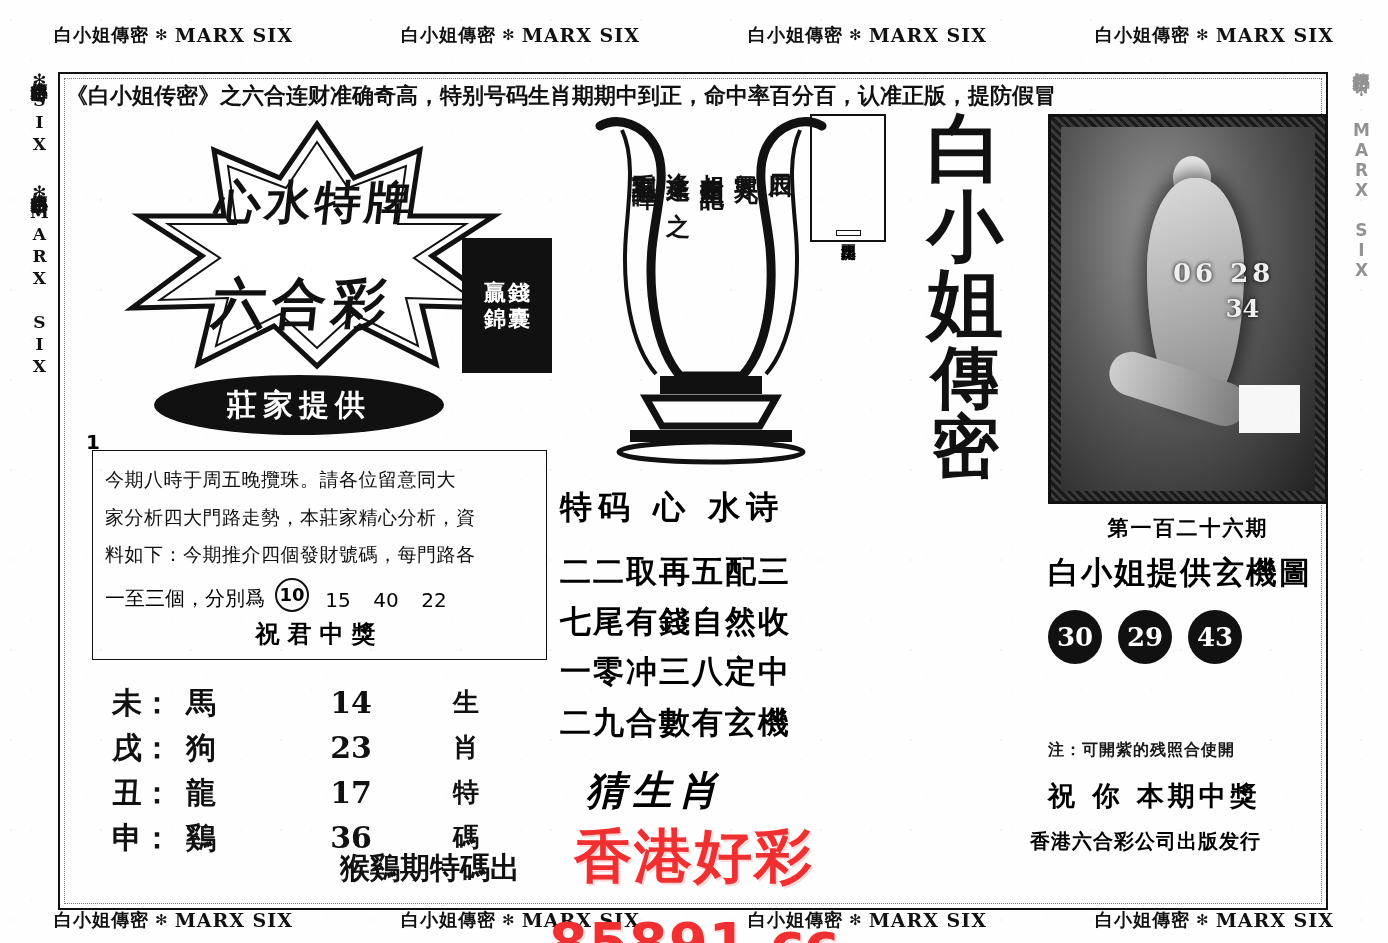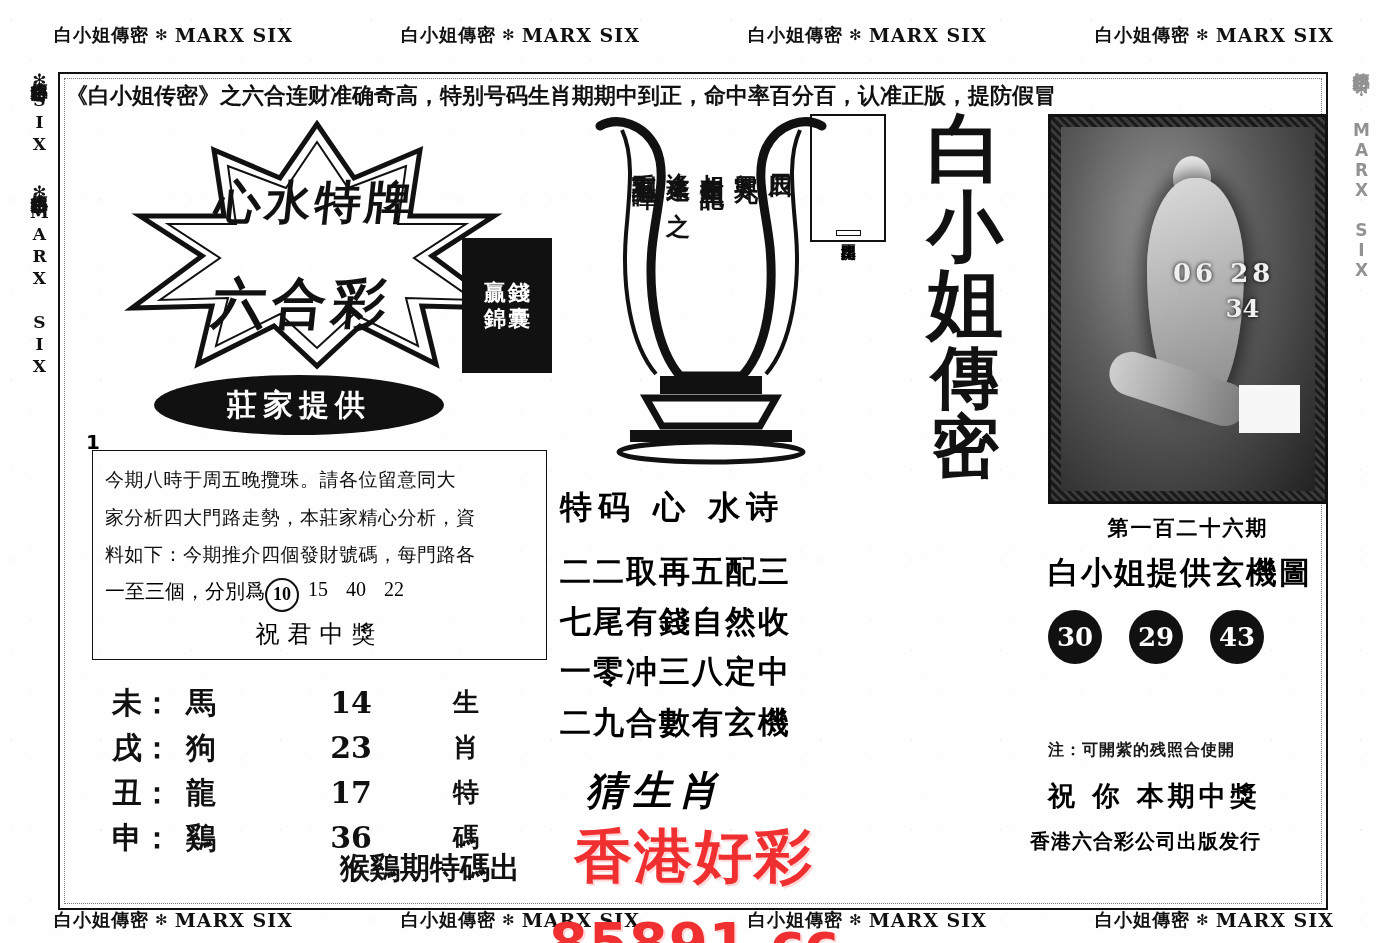--- a/index.html
+++ b/index.html
@@ -100,30 +100,30 @@
   .para-box{
     position:absolute;left:0;top:330px;width:455px;height:210px;
     border:1px solid #111;
     box-sizing:border-box;padding:14px 12px 8px 12px;
   }
   .para-box p{
     margin:0 0 9px 0;font-size:19px;line-height:1.5;color:#111;
     font-family:"DejaVu Sans",sans-serif;letter-spacing:.5px;
   }
   .nums-line{
-    display:flex;align-items:flex-start;font-size:20px;font-family:Liberation Serif, serif;
+    display:flex;align-items:flex-end;gap:10px;font-size:20px;
   }
   .nums-line .circled{
     display:inline-flex;align-items:center;justify-content:center;
     width:30px;height:30px;border:2px solid #111;border-radius:50%;
     font-size:18px;font-weight:700;
   }
   .nums-line .n{font-size:20px;width:38px;text-align:center;}
   .bless{
-    text-align:center;font-size:24px;font-weight:400;letter-spacing:8px;margin-top:6px;
+    text-align:center;font-size:24px;font-weight:700;letter-spacing:8px;margin-top:6px;
   }
 
   
   .ani-table{
     position:absolute;left:20px;top:560px;width:440px;
   }
   .ani-row{
     display:flex;align-items:center;font-size:30px;line-height:1.5;color:#111;
     font-weight:700;
   }
@@ -227,21 +227,21 @@
   .issue{
     position:absolute;left:168px;top:414px;width:280px;text-align:center;
     font-size:21px;font-weight:700;letter-spacing:2px;
   }
   .subtitle{
     position:absolute;left:150px;top:452px;width:300px;text-align:center;
     font-size:31px;font-weight:700;letter-spacing:2px;white-space:nowrap;
   }
   .balls{
     position:absolute;left:168px;top:510px;width:290px;
-    display:flex;gap:27px;justify-content:flex-start;
+    display:flex;gap:16px;justify-content:flex-start;
   }
   .ball{
     width:54px;height:54px;border-radius:50%;background:#111;color:#fff;
     display:flex;align-items:center;justify-content:center;
     font-size:26px;font-weight:700;font-family:"DejaVu Serif",serif;
   }
   .note{
     position:absolute;left:168px;top:640px;width:290px;
     font-size:16px;font-weight:700;color:#2a2a2a;letter-spacing:1px;
     filter:contrast(1.2);

